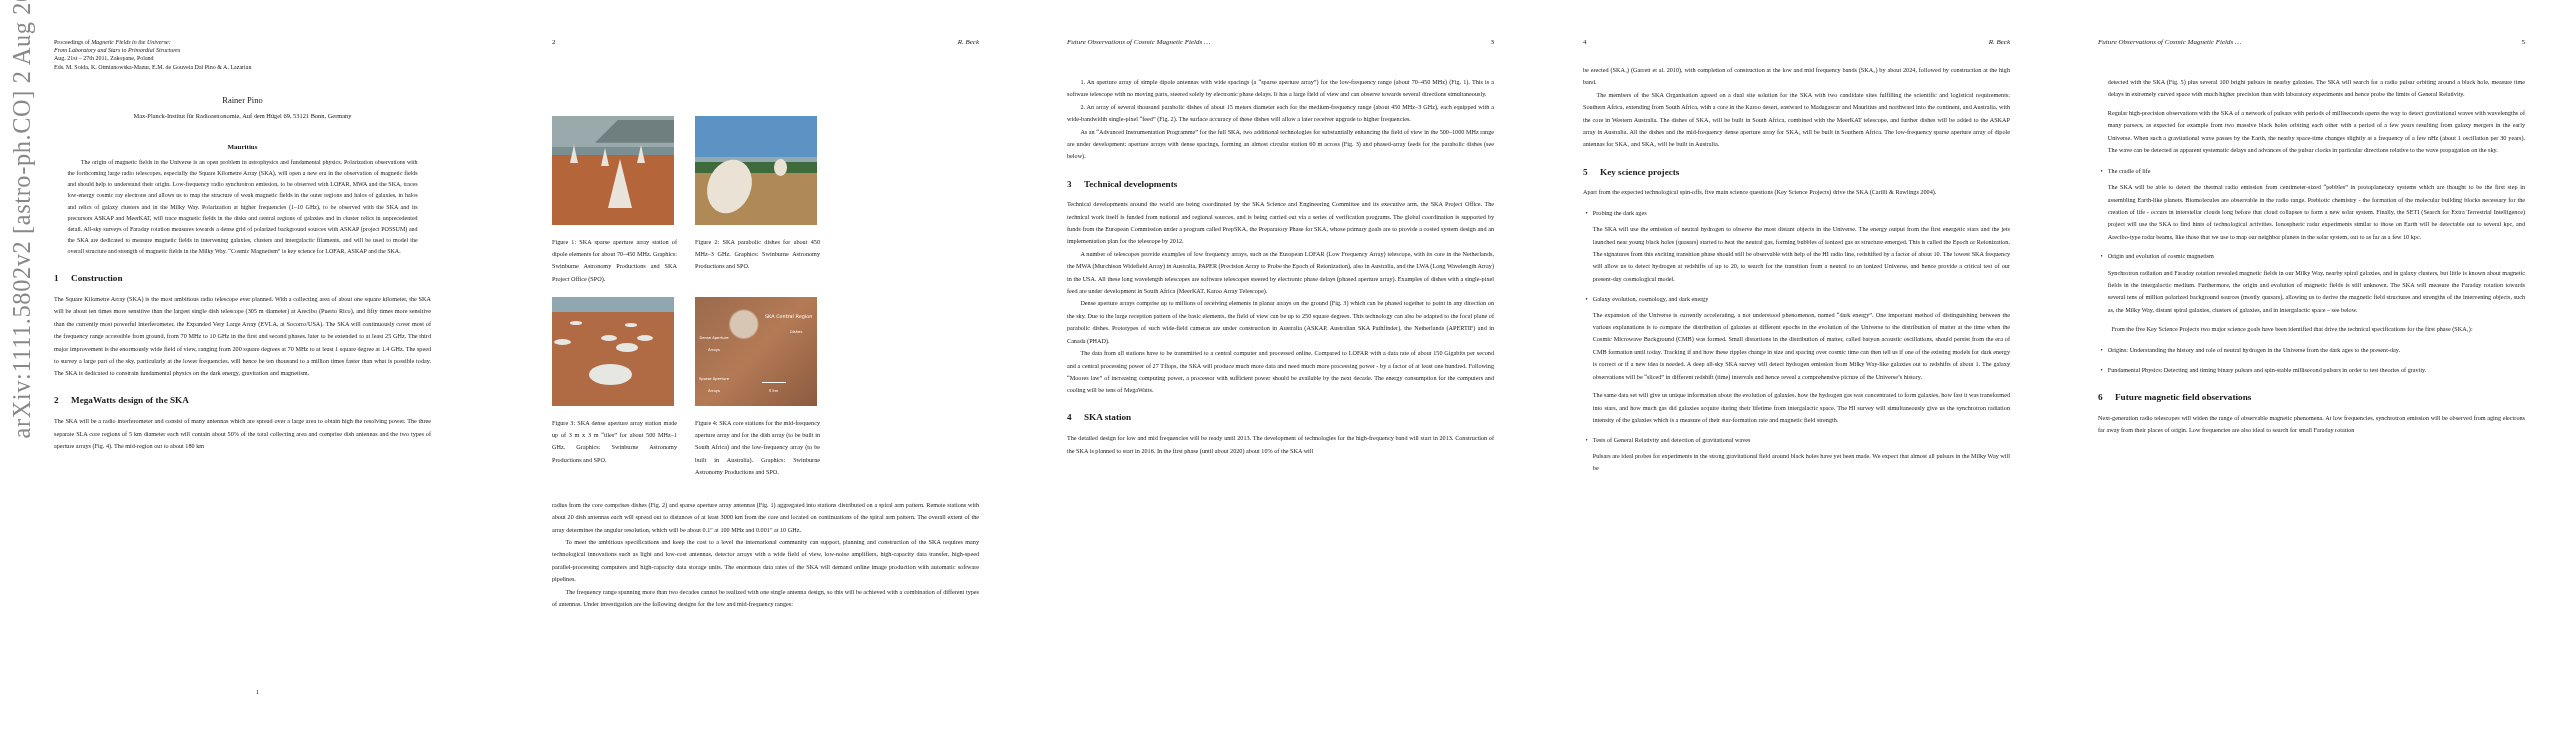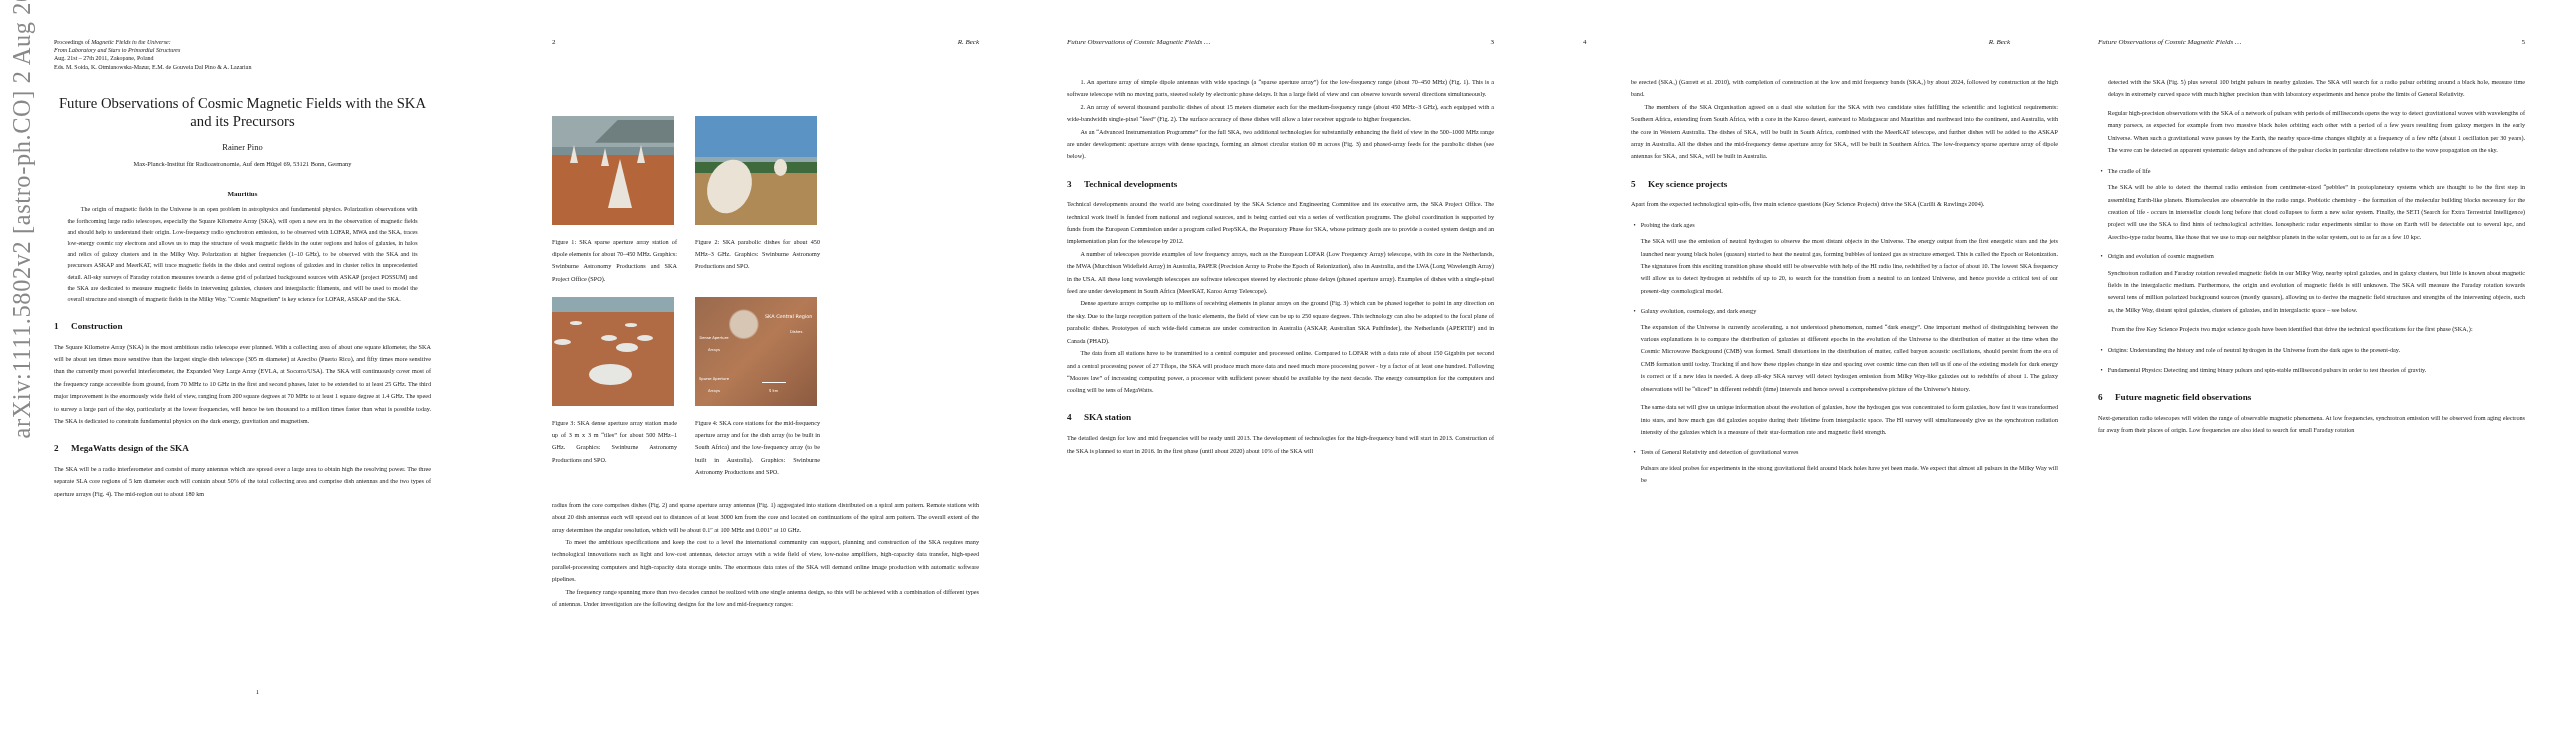--- a/index.html
+++ b/index.html
@@ -60,21 +60,20 @@
   <div class="arxiv">
       <span>arXiv:1111.5802v2  [astro-ph.CO]  2 Aug 2012</span>
     </div>
   <div class="content">
     <div class="procs">
       <div><span>Proceedings of </span><span class="it">Magnetic Fields in the Universe:</span></div>
       <div class="it">From Laboratory and Stars to Primordial Structures</div>
       <div>Aug. 21st – 27th 2011, Zakopane, Poland</div>
       <div>Eds. M. Soida, K. Otmianowska-Mazur, E.M. de Gouveia Dal Pino &amp; A. Lazarian</div>
     </div>
-    <h1 class="title">Future Observations of Cosmic Magnetic Fields with the SKA and its Precursors</h1>
     <div class="author">Rainer Pino</div>
     <div class="affil">Max-Planck-Institut für Radioastronomie, Auf dem Hügel 69, 53121 Bonn, Germany</div>
     <div class="abs-head">Mauritius</div>
     <p class="abstract">The origin of magnetic fields in the Universe is an open problem in astrophysics and fundamental physics. Polarization observations with the forthcoming large radio telescopes, especially the Square Kilometre Array (SKA), will open a new era in the observation of magnetic fields and should help to understand their origin. Low-frequency radio synchrotron emission, to be observed with LOFAR, MWA and the SKA, traces low-energy cosmic ray electrons and allows us to map the structure of weak magnetic fields in the outer regions and halos of galaxies, in halos and relics of galaxy clusters and in the Milky Way. Polarization at higher frequencies (1–10 GHz), to be observed with the SKA and its precursors ASKAP and MeerKAT, will trace magnetic fields in the disks and central regions of galaxies and in cluster relics in unprecedented detail. All-sky surveys of Faraday rotation measures towards a dense grid of polarized background sources with ASKAP (project POSSUM) and the SKA are dedicated to measure magnetic fields in intervening galaxies, clusters and intergalactic filaments, and will be used to model the overall structure and strength of magnetic fields in the Milky Way. “Cosmic Magnetism” is key science for LOFAR, ASKAP and the SKA.</p>
     <h2><span class="num">1</span><span>Construction</span></h2>
     <p>The Square Kilometre Array (SKA) is the most ambitious radio telescope ever planned. With a collecting area of about one square kilometer, the SKA will be about ten times more sensitive than the largest single dish telescope (305 m diameter) at Arecibo (Puerto Rico), and fifty times more sensitive than the currently most powerful interferometer, the Expanded Very Large Array (EVLA, at Socorro/USA). The SKA will continuously cover most of the frequency range accessible from ground, from 70 MHz to 10 GHz in the first and second phases, later to be extended to at least 25 GHz. The third major improvement is the enormously wide field of view, ranging from 200 square degrees at 70 MHz to at least 1 square degree at 1.4 GHz. The speed to survey a large part of the sky, particularly at the lower frequencies, will hence be ten thousand to a million times faster than what is possible today. The SKA is dedicated to constrain fundamental physics on the dark energy, gravitation and magnetism.</p>
     <h2><span class="num">2</span><span>MegaWatts design of the SKA</span></h2>
     <p>The SKA will be a radio interferometer and consist of many antennas which are spread over a large area to obtain high the resolving power. The three separate SLA core regions of 5 km diameter each will contain about 50% of the total collecting area and comprise dish antennas and the two types of aperture arrays (Fig. 4). The mid-region out to about 180 km</p>
   </div>
   <div class="pagenum">1</div>
@@ -153,21 +152,21 @@
     <h2><span class="num">4</span><span>SKA station</span></h2>
     <p>The detailed design for low and mid frequencies will be ready until 2013. The development of technologies for the high-frequency band will start in 2013. Construction of the SKA is planned to start in 2016. In the first phase (until about 2020) about 10% of the SKA will</p>
   </div>
 </div>
 
 <div class="page p4">
   <div class="running">
     <span>4</span>
     <span class="it">R. Beck</span>
   </div>
-  <div class="content" style="top:76px;margin-left:48px;">
+  <div class="content" style="top:64px;">
     <p>be erected (SKA₁) (Garrett et al. 2010), with completion of construction at the low and mid frequency bands (SKA₂) by about 2024, followed by construction at the high band.</p>
     <p class="ind">The members of the SKA Organisation agreed on a dual site solution for the SKA with two candidate sites fulfilling the scientific and logistical requirements: Southern Africa, extending from South Africa, with a core in the Karoo desert, eastward to Madagascar and Mauritius and northward into the continent, and Australia, with the core in Western Australia. The dishes of SKA₁ will be built in South Africa, combined with the MeerKAT telescope, and further dishes will be added to the ASKAP array in Australia. All the dishes and the mid-frequency dense aperture array for SKA₂ will be built in Southern Africa. The low-frequency sparse aperture array of dipole antennas for SKA₁ and SKA₂ will be built in Australia.</p>
     <h2><span class="num">5</span><span>Key science projects</span></h2>
     <p>Apart from the expected technological spin-offs, five main science questions (Key Science Projects) drive the SKA (Carilli &amp; Rawlings 2004).</p>
     <ul class="bul">
       <li>
         <span class="dot">•</span>
         <span class="bul-head">Probing the dark ages</span>
         <span class="bul-body">The SKA will use the emission of neutral hydrogen to observe the most distant objects in the Universe. The energy output from the first energetic stars and the jets launched near young black holes (quasars) started to heat the neutral gas, forming bubbles of ionized gas as structure emerged. This is called the Epoch or Reionization. The signatures from this exciting transition phase should still be observable with help of the HI radio line, redshifted by a factor of about 10. The lowest SKA frequency will allow us to detect hydrogen at redshifts of up to 20, to search for the transition from a neutral to an ionized Universe, and hence provide a critical test of our present-day cosmological model.</span>
       </li>

